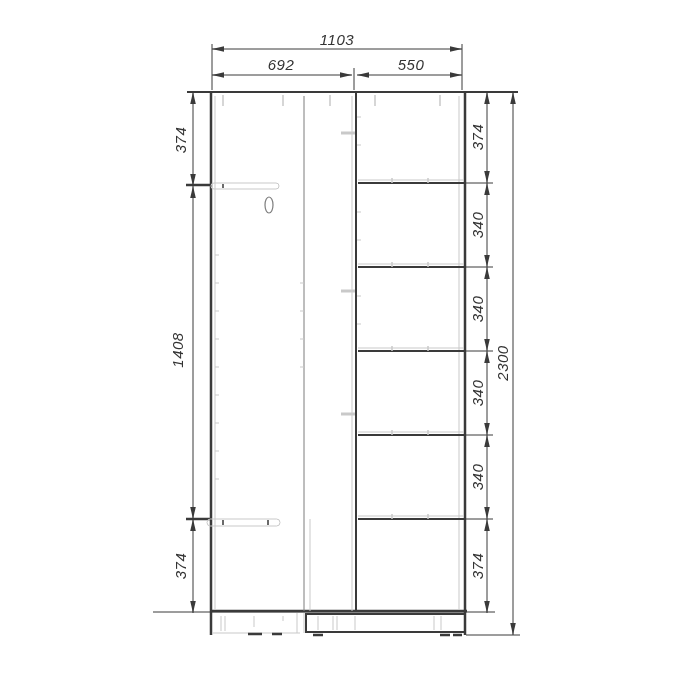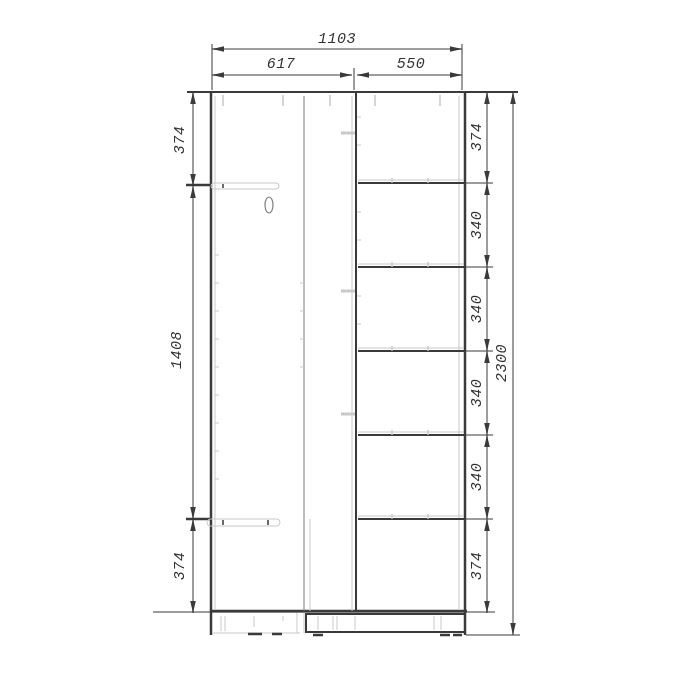--- a/index.html
+++ b/index.html
@@ -1,18 +1,18 @@
 <!DOCTYPE html>
 <html><head>
 <meta charset="utf-8">
 <style>
   html,body{margin:0;padding:0;background:#fff;}
   #canvas{
     position:relative;width:700px;height:700px;background:#ffffff;
-    font-family:Liberation Mono, monospace;overflow:hidden;
+    font-family:Liberation Sans, sans-serif;overflow:hidden;
   }
   #draw{position:absolute;left:0;top:0;}
   .s-dark{stroke:#3a3a3a;fill:none;}
   .s-mid{stroke:#7d7d7d;fill:none;}
   .s-light{stroke:#c9c9c9;fill:none;}
   .dim{
     position:absolute;color:#333;font-style:italic;font-size:15px;
     letter-spacing:0.5px;white-space:nowrap;
     transform:translate(-50%,-50%);line-height:1;
   }
@@ -128,21 +128,21 @@
       <line class="s-dark" stroke-width="1" x1="487" y1="435" x2="487" y2="519" marker-start="url(#arr)" marker-end="url(#arr)"></line>
       <line class="s-dark" stroke-width="1" x1="487" y1="519" x2="487" y2="613" marker-start="url(#arr)" marker-end="url(#arr)"></line>
     </g>
 
     <g>
       <line class="s-dark" stroke-width="1" x1="513" y1="92" x2="513" y2="635" marker-start="url(#arr)" marker-end="url(#arr)"></line>
     </g>
   </svg>
 
   <span class="dim" style="left:337px;top:39px">1103</span>
-  <span class="dim" style="left:281px;top:64px">617</span>
+  <span class="dim" style="left:281px;top:64px">692</span>
   <span class="dim" style="left:411px;top:64px">550</span>
 
   <span class="dim rot" style="left:180px;top:140px">374</span>
   <span class="dim rot" style="left:177px;top:350px">1408</span>
   <span class="dim rot" style="left:180px;top:566px">374</span>
 
   <span class="dim rot" style="left:477px;top:137px">374</span>
   <span class="dim rot" style="left:477px;top:225px">340</span>
   <span class="dim rot" style="left:477px;top:309px">340</span>
   <span class="dim rot" style="left:477px;top:393px">340</span>

